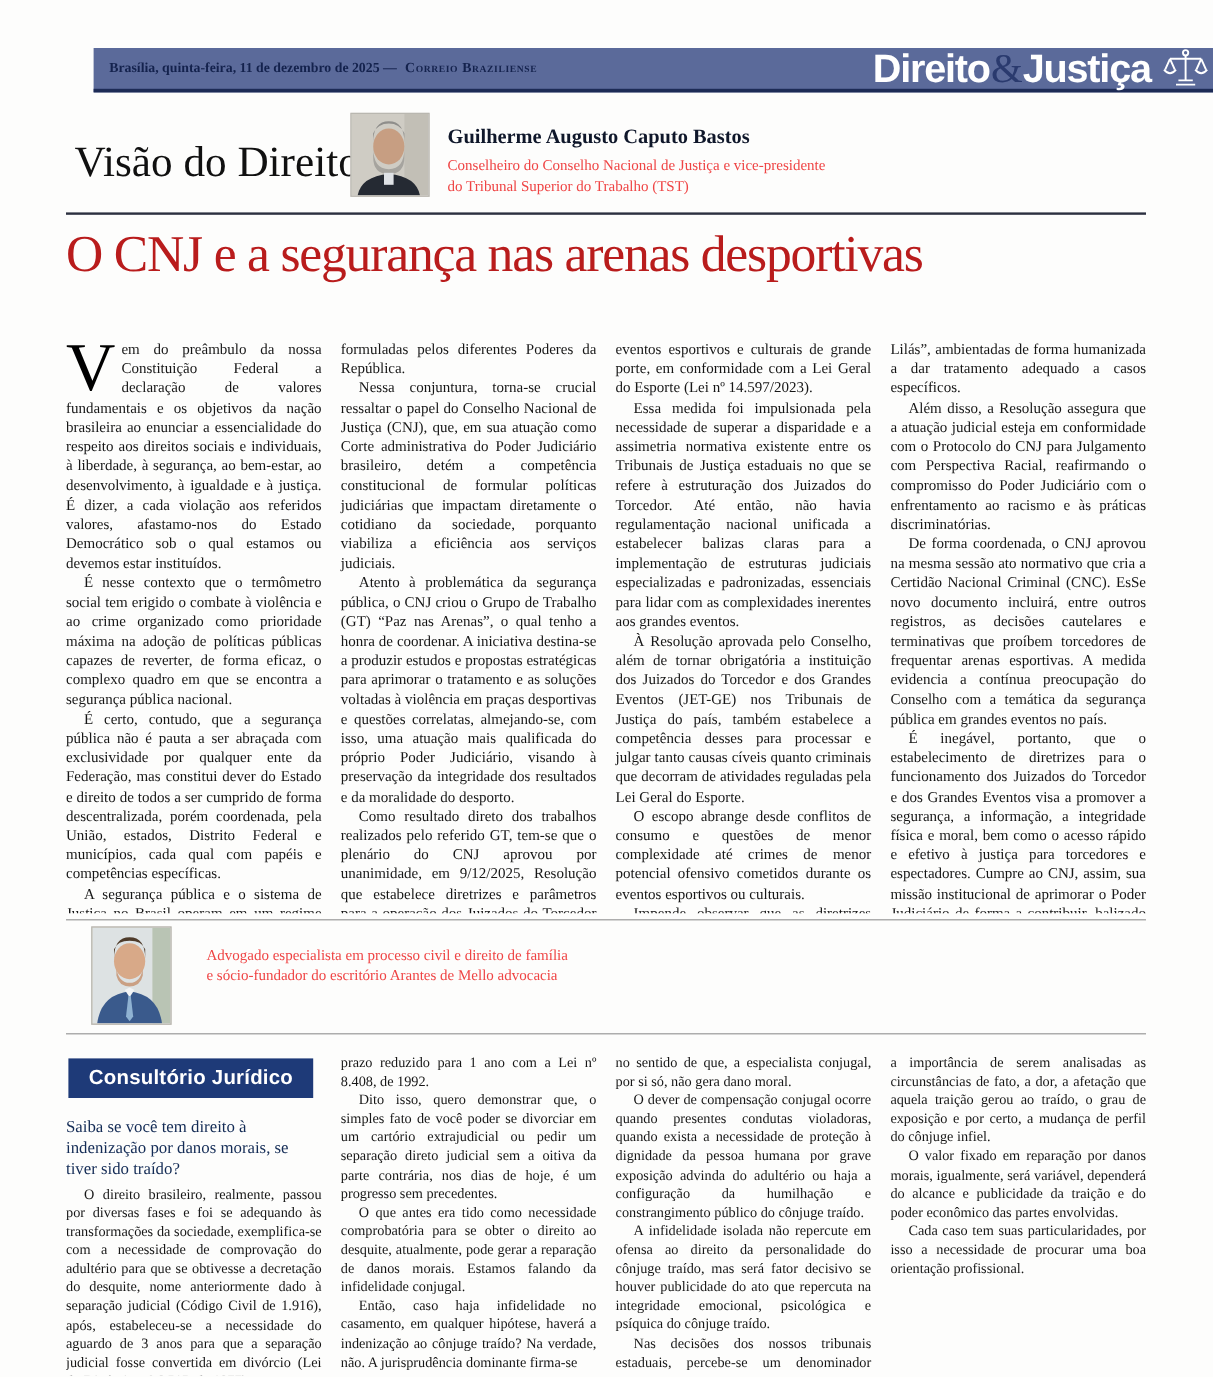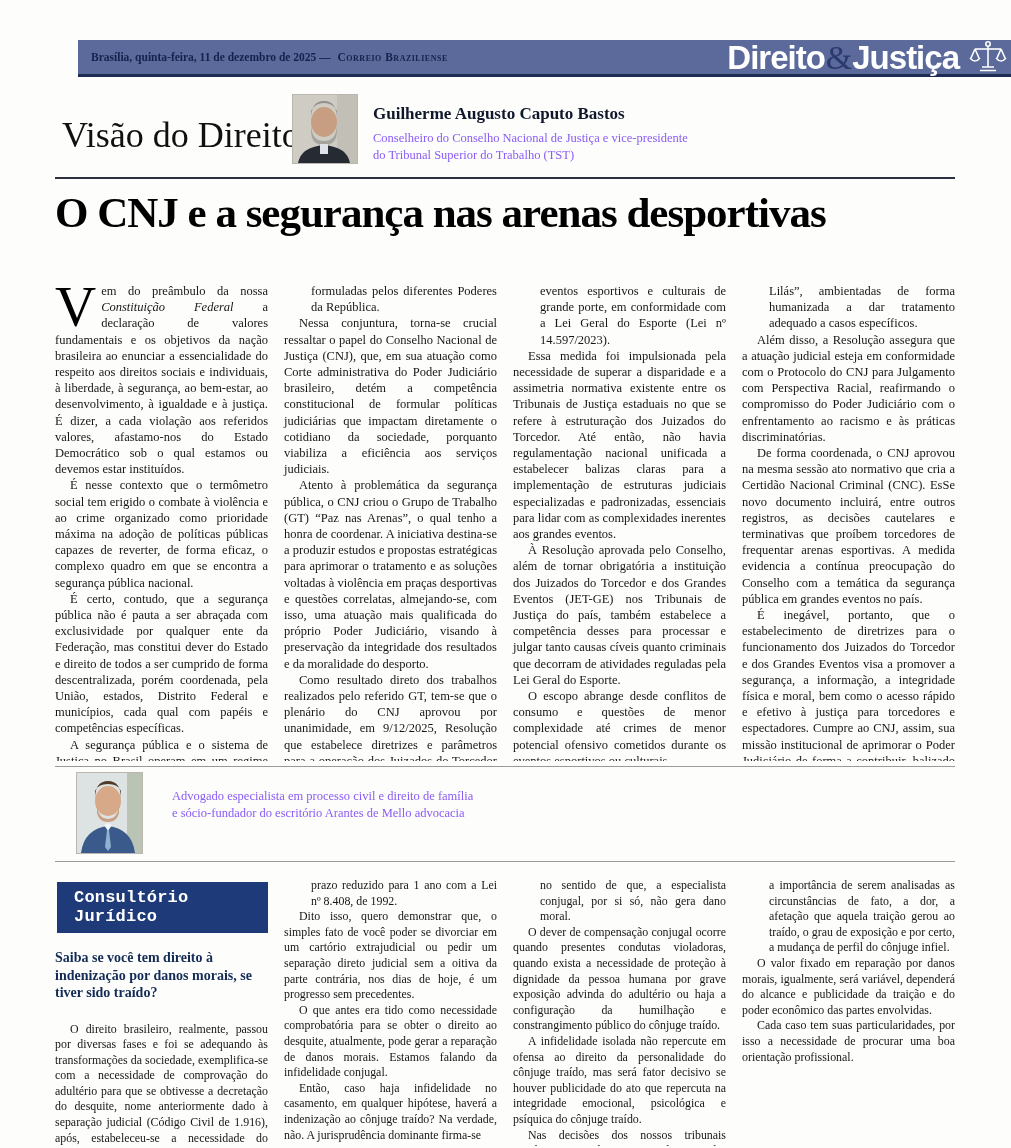--- a/index.html
+++ b/index.html
@@ -26,60 +26,60 @@
     font-family:"Liberation Sans",sans-serif;font-weight:bold;font-size:20px;
     display:flex;align-items:center;justify-content:center;
   }
   
   .vision-label{position:absolute;left:62px;top:114px;font-size:36px;color:#101010;}
   .photo{position:absolute;overflow:hidden;background:#d7d5cf;border:1px solid #b9b7b0;}
   .photo svg{width:100%;height:100%;display:block;}
   .photo-g{left:292px;top:94px;width:64px;height:68px;}
   .photo-o{left:76px;top:772px;width:65px;height:80px;}
   .aname{font-weight:bold;color:#0f172a;font-size:17px;margin-bottom:6px;}
-  .abio{font-size:12.5px;color:#8b5cf6;line-height:1.32;}
+  .abio{font-size:12.5px;color:#ef4444;line-height:1.32;}
   .ablock-1{position:absolute;left:373px;top:104px;}
   .ablock-2{position:absolute;left:172px;top:788px;}
   .rule{position:absolute;left:55px;width:900px;background:#2c3040;height:2px;}
   .r1{top:177px;}
   .rule.thin{height:1px;background:#9a9a9a;}
   .r2{top:766px;}
   .r3{top:861px;}
   
   .headline{
     position:absolute;left:55px;top:188px;width:905px;margin:0;
-    font-size:43px;font-weight:bold;letter-spacing:-1px;color:#000000;
+    font-size:43px;font-weight:normal;letter-spacing:-1px;color:#b91c1c;
     white-space:nowrap;font-family:"Liberation Serif",serif;
   }
   
   .cols{position:absolute;left:55px;width:900px;display:flex;gap:16px;}
   .main-cols{top:283px;height:478px;overflow:hidden;}
   .bottom-cols{top:878px;height:268px;overflow:hidden;}
   .col{width:213px;flex:0 0 213px;}
   .para{
     margin:0;text-align:justify;text-indent:15px;
     font-size:12.5px;line-height:16.2px;hyphens:auto;-webkit-hyphens:auto;color:#161616;
   }
   .bottom-cols .para{font-size:11.9px;line-height:15.6px;}
-  .para.cont{text-indent:0;margin-left:27px;}
+  .para.cont{text-indent:0;}
   .lead-p{text-indent:0;}
   .dropcap{
     float:left;font-size:57px;line-height:44px;padding:2px 5px 0 0;
     font-weight:normal;color:#000;
   }
-  .it{font-style:italic;}
+  .it{}
   
   .cj-box{
     display:inline-block;background:#1e3a78;color:#ffffff;
-    font-family:Liberation Mono, monospace;font-weight:bold;font-size:17px;
+    font-family:Liberation Sans, sans-serif;font-weight:bold;font-size:17px;
     padding:6px 17px 7px 17px;margin:4px 0 16px 2px;letter-spacing:.2px;
   }
   .question{
-    font-weight:bold;color:#132b55;font-size:14px;line-height:17.5px;
-    margin:0 0 20px 0;
+    font-weight:normal;color:#132b55;font-size:14px;line-height:17.5px;
+    margin:0 0 4px 0;
   }
 </style>
 </head>
 <body>
 
 <div class="page">
 
   <div class="topbar">
     <div class="dateline">
       <span>Brasília, quinta-feira, 11 de dezembro de 2025 —</span>

